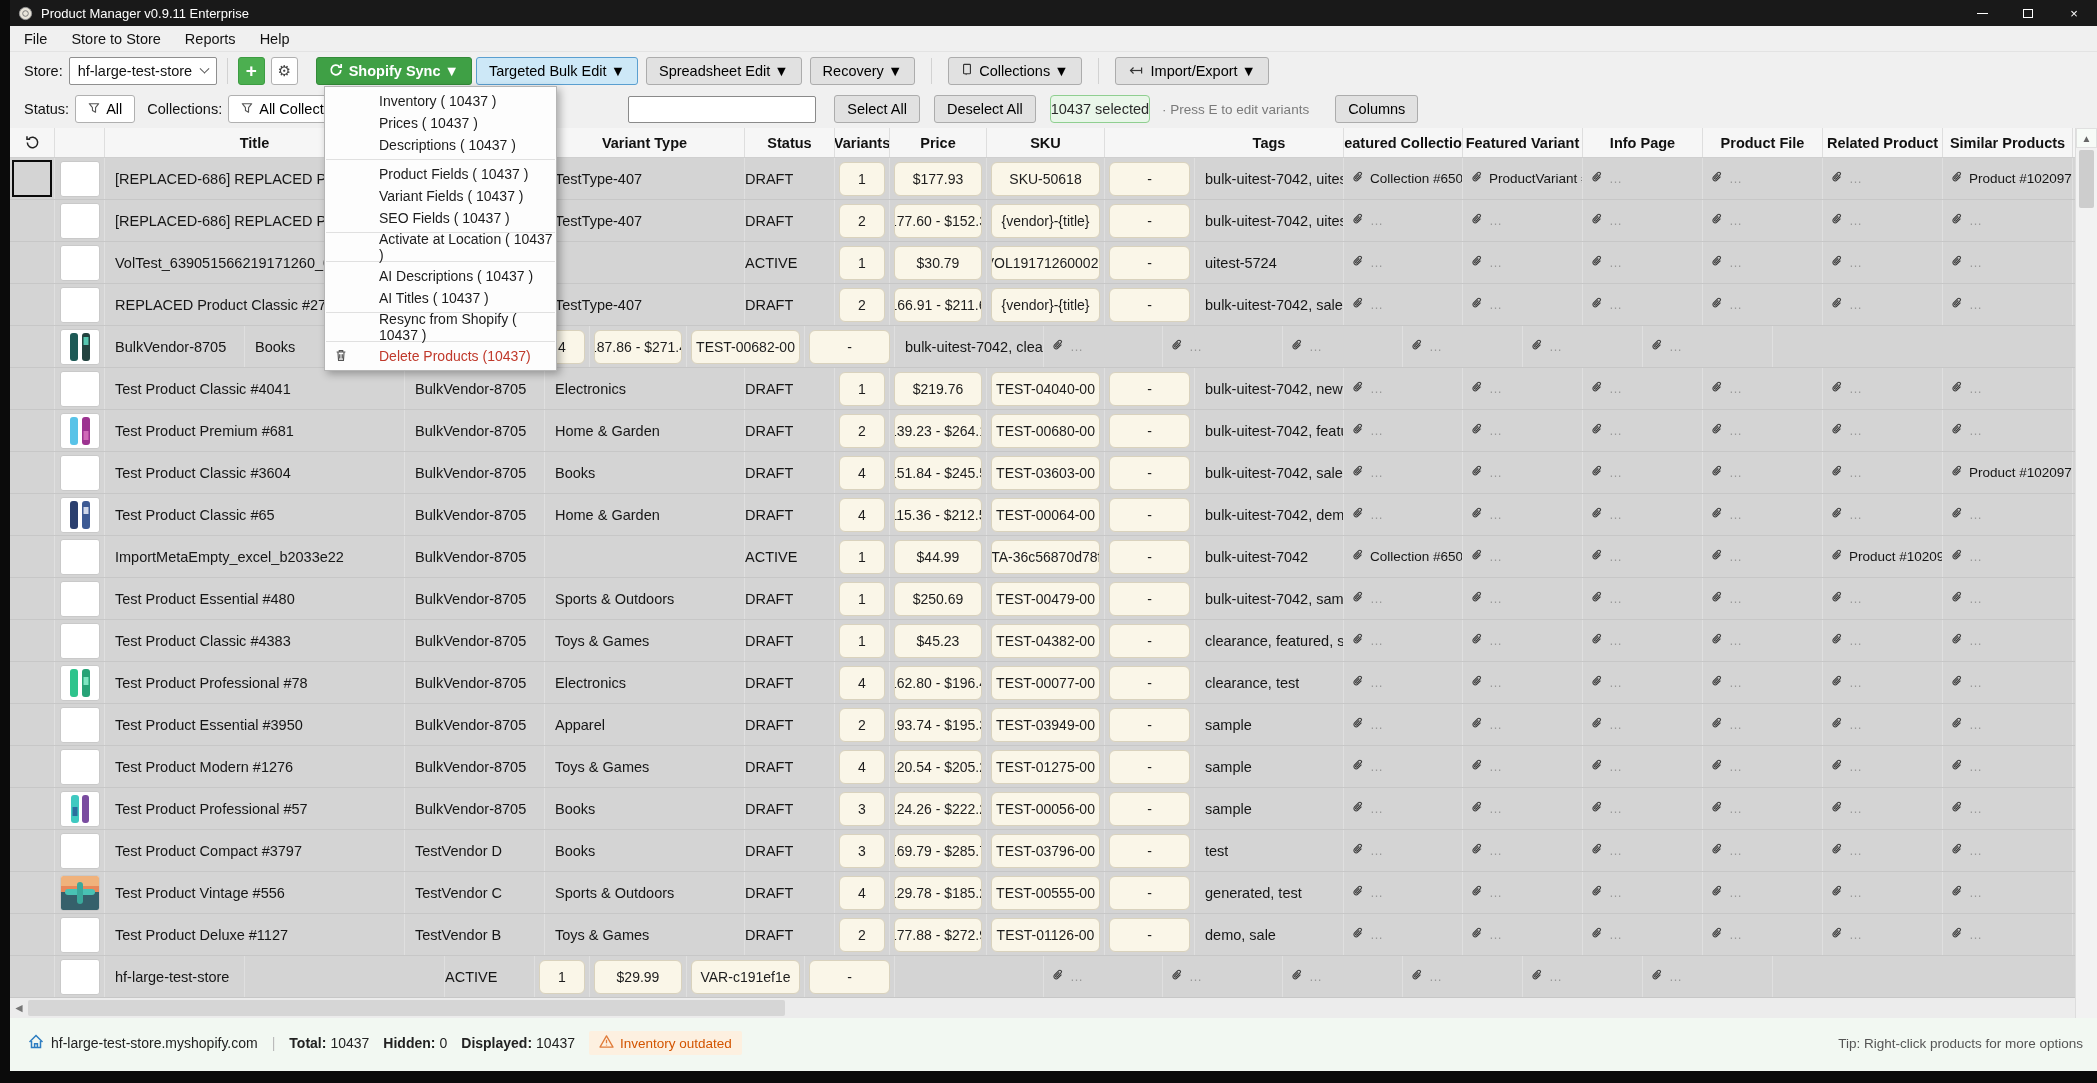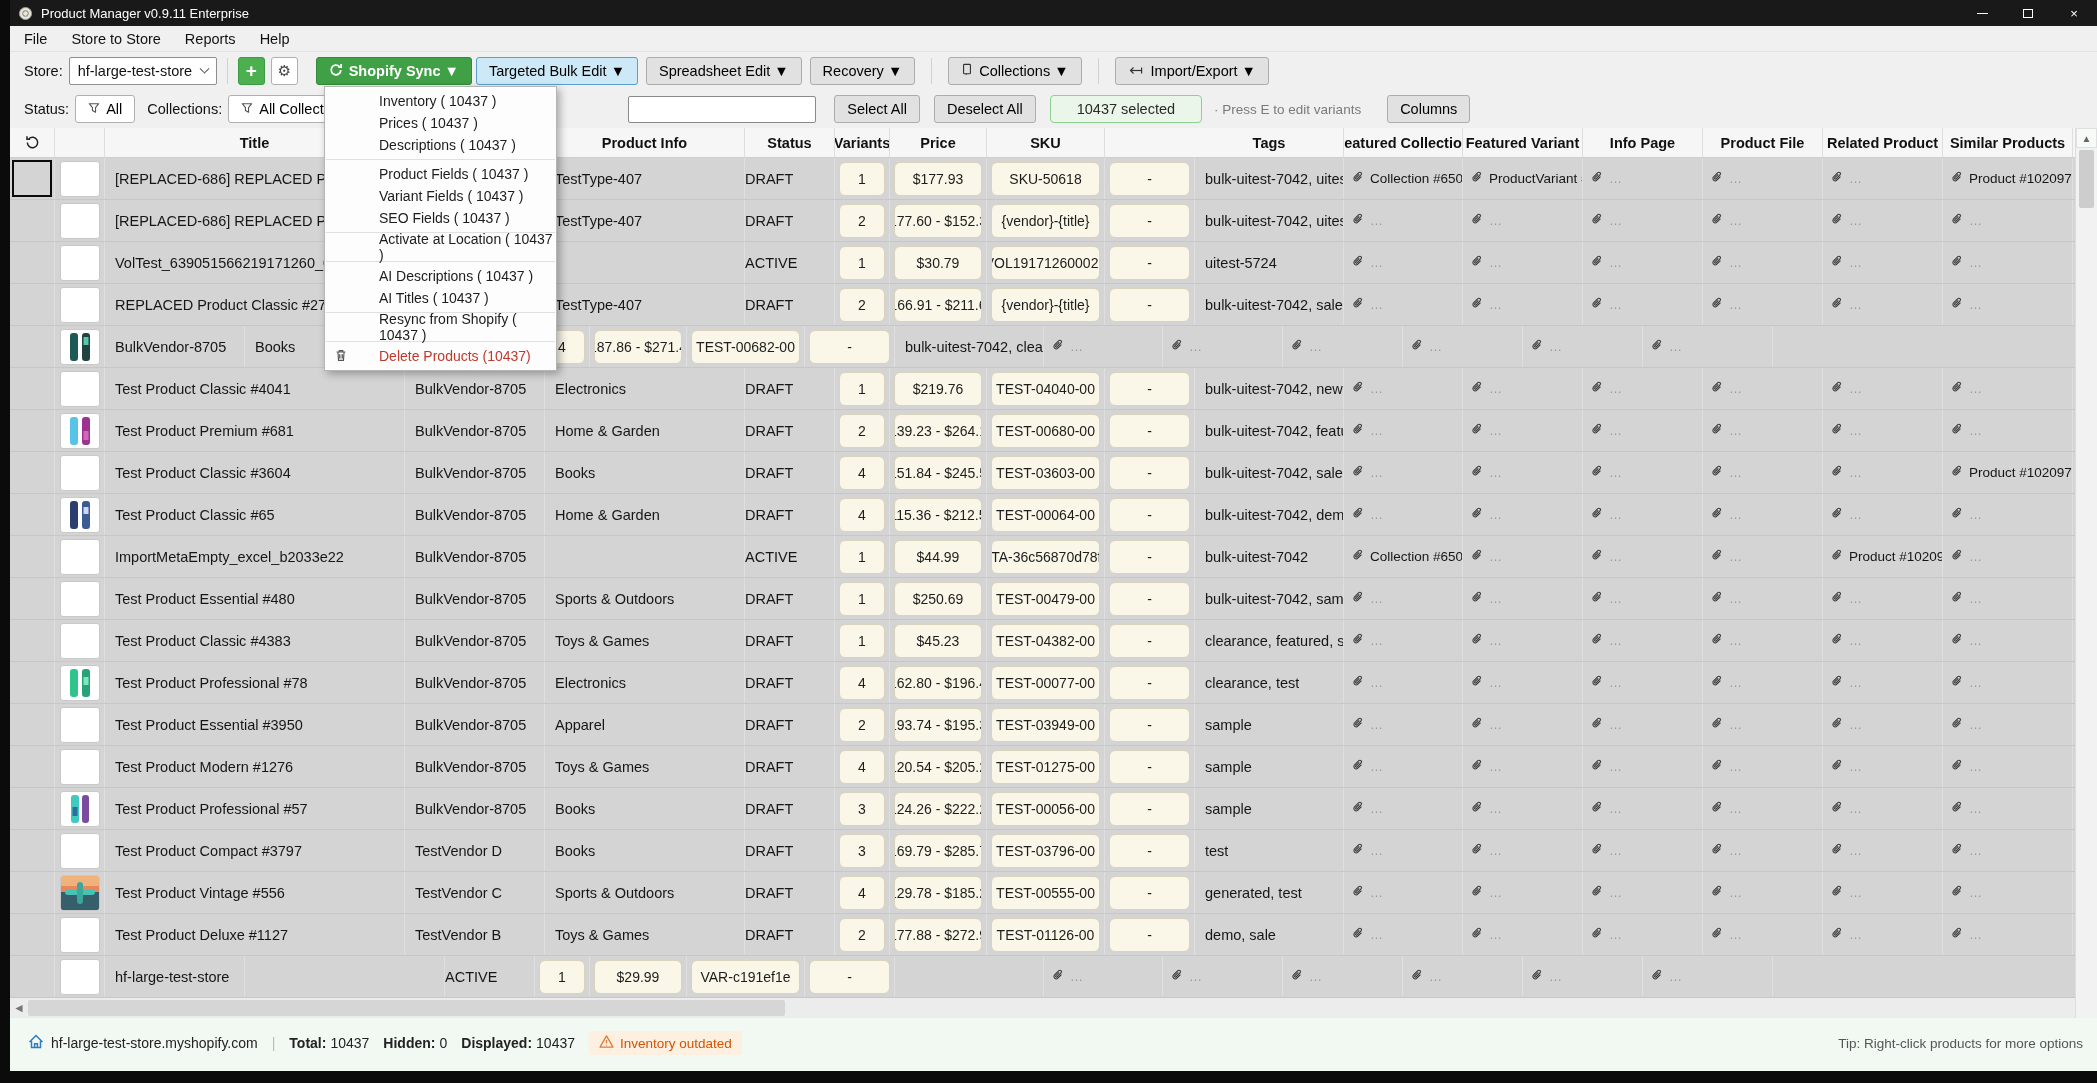--- a/index.html
+++ b/index.html
@@ -30,21 +30,21 @@
   .btn.white { background:#fff; border-color:#b0b0b0; }
   .btn.green { background:#3fa045; border-color:#338a39; color:#fff; font-weight:bold; }
   .btn.sq { width:27px; padding:0; }
   .btn.plus { background:#4caf50; border-color:#3d9c42; color:#fff; font-size:19px; font-weight:bold; }
   .btn.active-blue { background:#cde8f7; border-color:#5a9fd0; }
   .gear { font-size:15px; color:#444; }
 
   
   .filterbar { height:38px; display:flex; align-items:center; padding-left:14px; font-size:14.5px; color:#111; }
   .search { width:188px; height:27px; border:1px solid #8a8a8a; background:#fff; border-radius:2px; padding:0 8px; font-size:14px; font-family:"Liberation Sans",sans-serif;}
-  .badge { height:28px; display:inline-flex; align-items:center; padding:0 26px; background:#e9f6e9; border:1px solid #8fcf90; border-radius:4px; color:#2a2a2a; font-size:14.5px; }
+  .badge { height:28px; display:inline-flex; align-items:center; padding:0 0; background:#e9f6e9; border:1px solid #8fcf90; border-radius:4px; color:#2a2a2a; font-size:14.5px; }
   .hint { color:#7a7a7a; font-size:13.5px; margin-left:12px; }
 
   
   .bulkmenu { position:absolute; left:314px; top:86px; width:233px; background:#fdfdfd; border:1px solid #b5b5b5;
               box-shadow:3px 3px 8px rgba(0,0,0,.3); z-index:50; padding:3px 0; }
   .bm-item { position:relative; height:22px; display:flex; align-items:center; padding-left:54px; font-size:14px; color:#1c1c1c; }
   .bm-item.danger { color:#c0392b; }
   .bm-item .bm-ic { position:absolute; left:9px; top:3px; }
   .bm-sep { height:1px; background:#e0e0e0; margin:3px 1px; }
 
@@ -201,21 +201,21 @@
     <div class="thead" id="thead">
         <div class="th" style="width: 45px;">
           <svg width="15" height="15" viewBox="0 0 16 16">
             <path d="M2.5 8a5.5 5.5 0 1 0 1.6-3.9" fill="none" stroke="#222" stroke-width="1.6"></path>
             <path d="M2.1 1.2v3.4h3.4" fill="none" stroke="#222" stroke-width="1.6"></path>
           </svg>
         </div>
         <div class="th" style="width: 50px;"></div>
         <div class="th" style="width: 300px;">Title</div>
         <div class="th" style="width: 140px;"></div>
-        <div class="th" style="width: 200px;">Product Info</div>
+        <div class="th" style="width: 200px;">Variant Type</div>
         <div class="th" style="width: 90px;">Status</div>
         <div class="th" style="width: 55px;">Variants</div>
         <div class="th" style="width: 97px;">Price</div>
         <div class="th" style="width: 118px;">SKU</div>
         <div class="th" style="width: 90px; margin-top: 34px;">Inventory</div>
         <div class="th" style="width: 149px;">Tags</div>
         <div class="th" style="width: 119px;">Featured Collection</div>
         <div class="th" style="width: 120px;">Featured Variant</div>
         <div class="th" style="width: 120px;">Info Page</div>
         <div class="th" style="width: 120px;">Product File</div>

